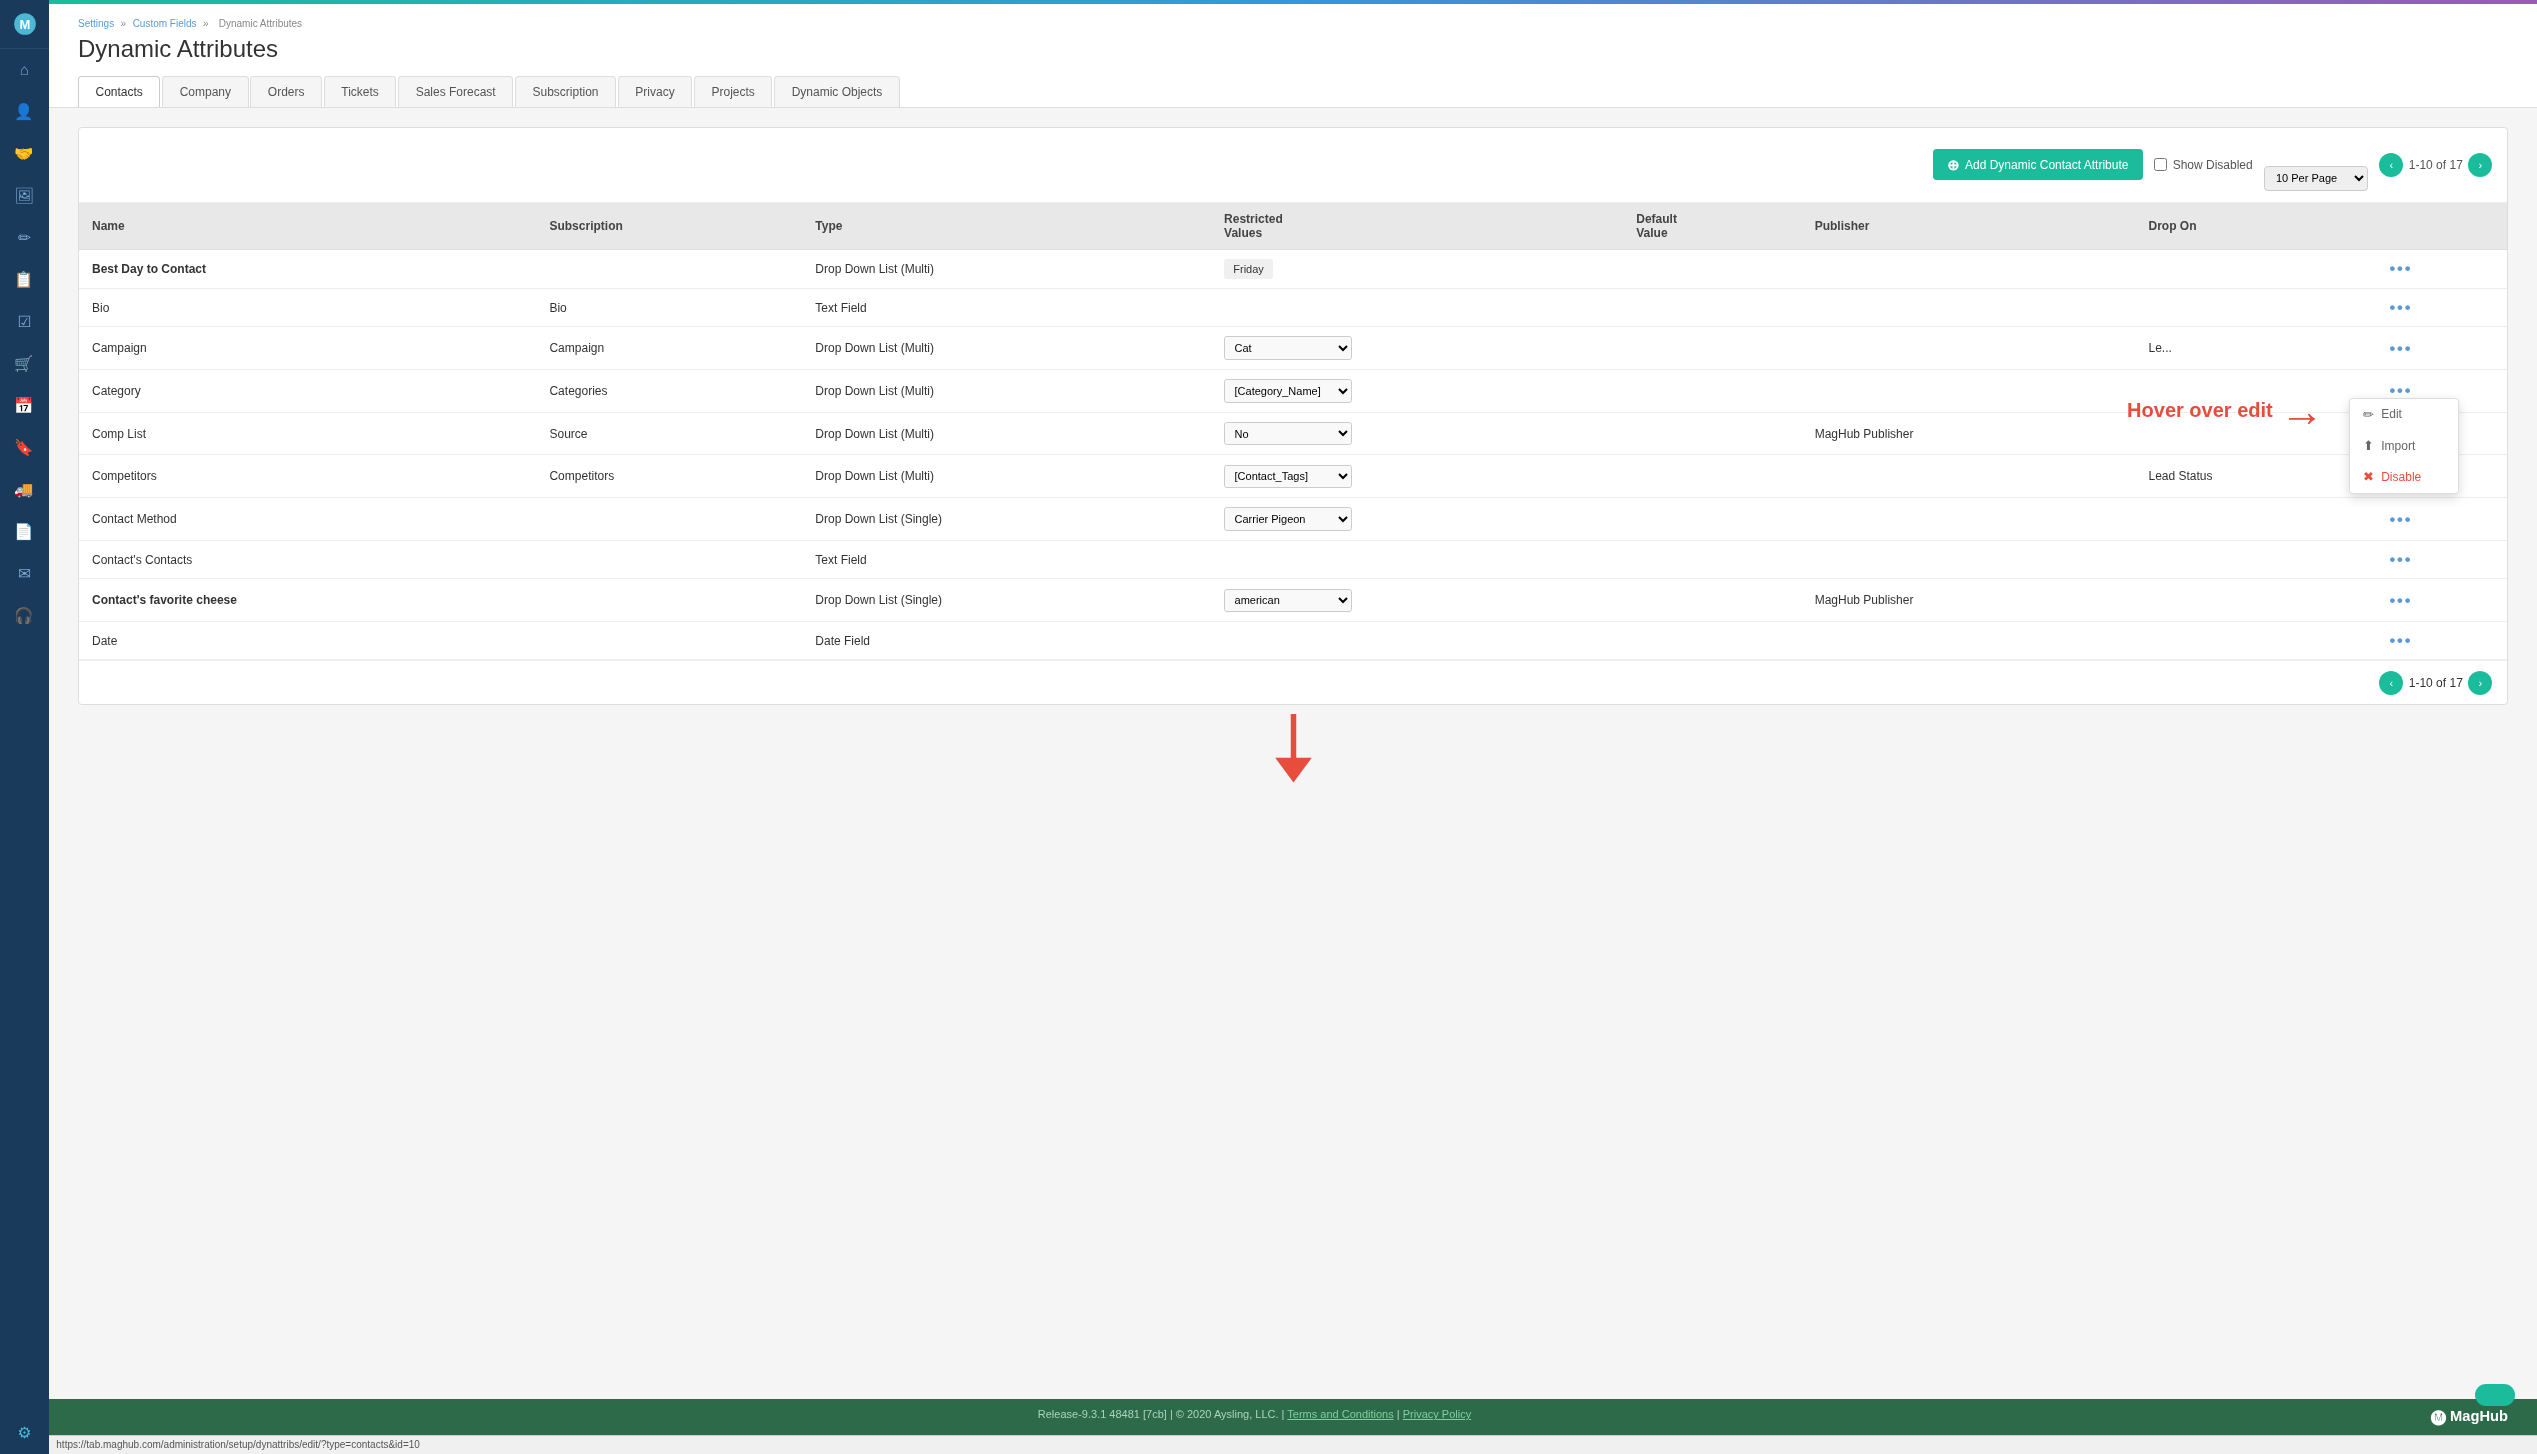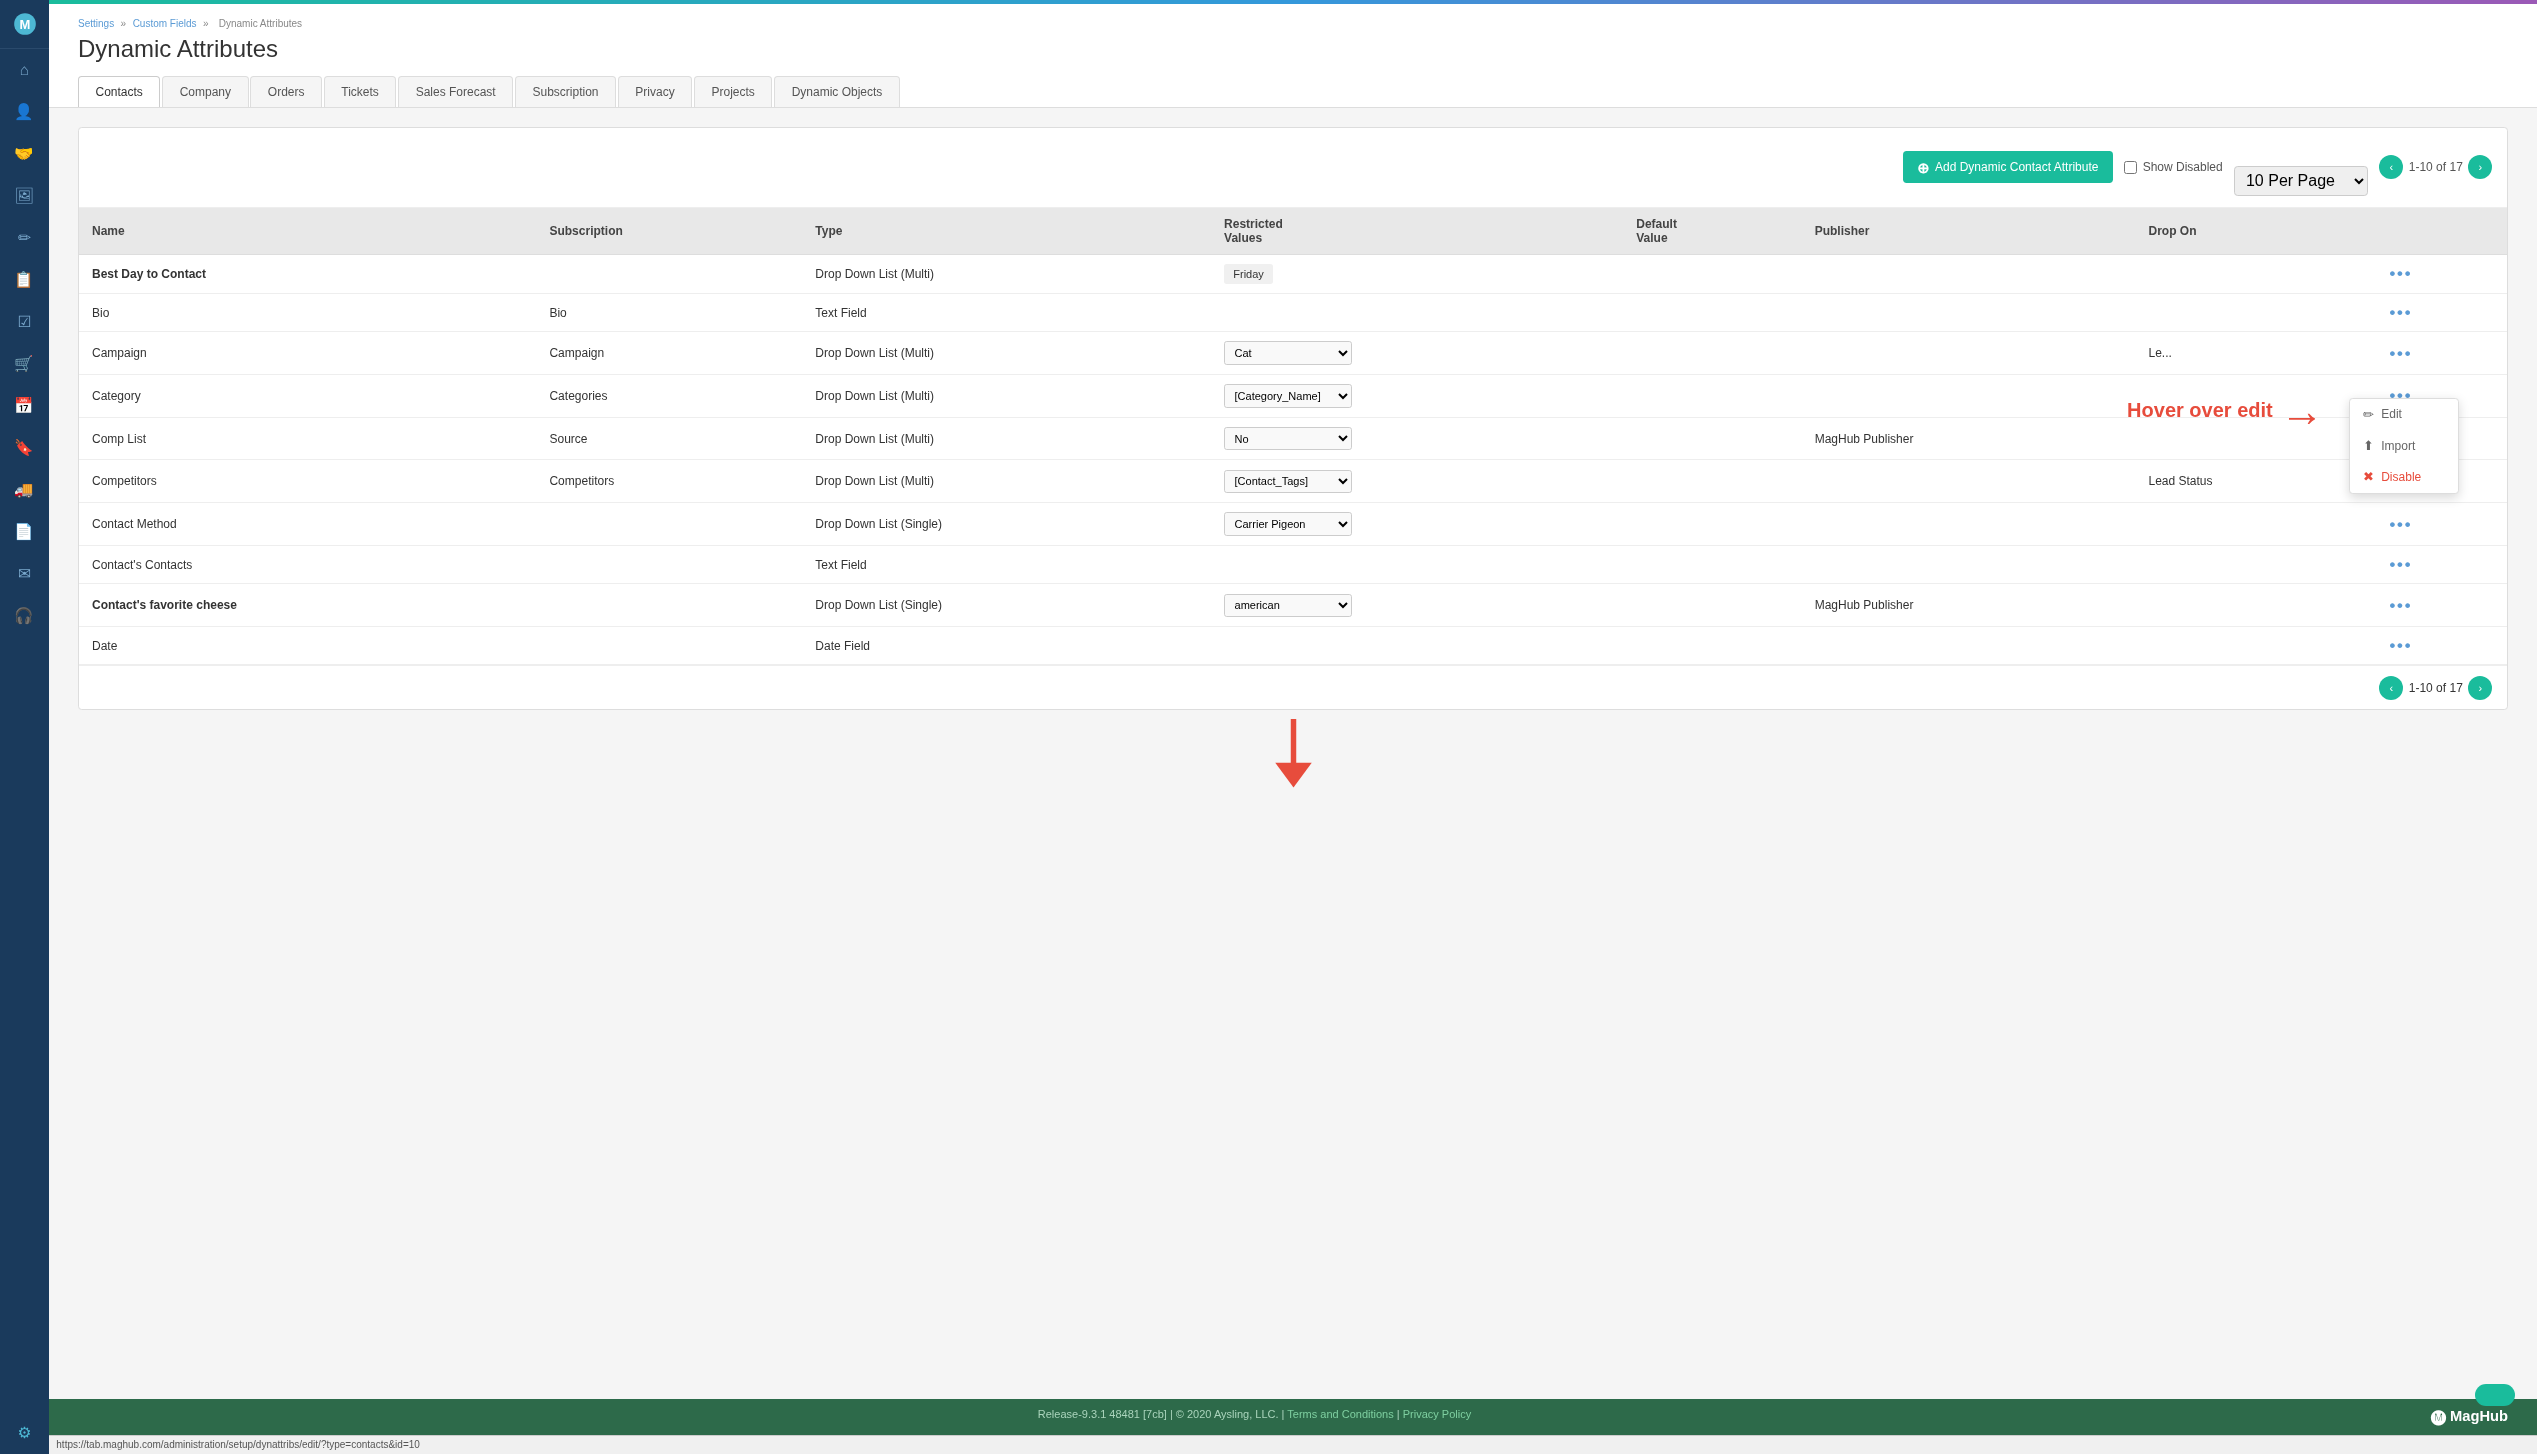--- a/index.html
+++ b/index.html
@@ -146,21 +146,21 @@
       align-items: center;
       gap: 5.5px;
       font-size: 12px;
       color: #555;
     }
     .show-disabled input { cursor: pointer; }
     .per-page-select {
       padding: 4.6px 7.3px;
       border: 0.9px solid #ccc;
       border-radius: 3.7px;
-      font-size: 16px;
+      font-size: 11px;
       cursor: pointer;
       margin-top: 27px;
     }
     .pagination-info {
       font-size: 12px;
       color: #555;
       display: flex;
       align-items: center;
       gap: 5.5px;
     }
@@ -283,21 +283,21 @@
 
     
     .footer {
       background: #2d6a4a;
       color: #aad4bc;
       font-size: 11px;
       padding: 9.2px 29px;
       text-align: center;
       flex-shrink: 0;
     }
-    .footer a { color: #7ecfa0; }
+    .footer a { color: #7ecfa0; text-decoration: underline; }
 
     
     .status-bar {
       background: #f0f0f0;
       border-top: 0.9px solid #ccc;
       font-size: 10px;
       color: #555;
       padding: 3.7px 7.3px;
       flex-shrink: 0;
     }

